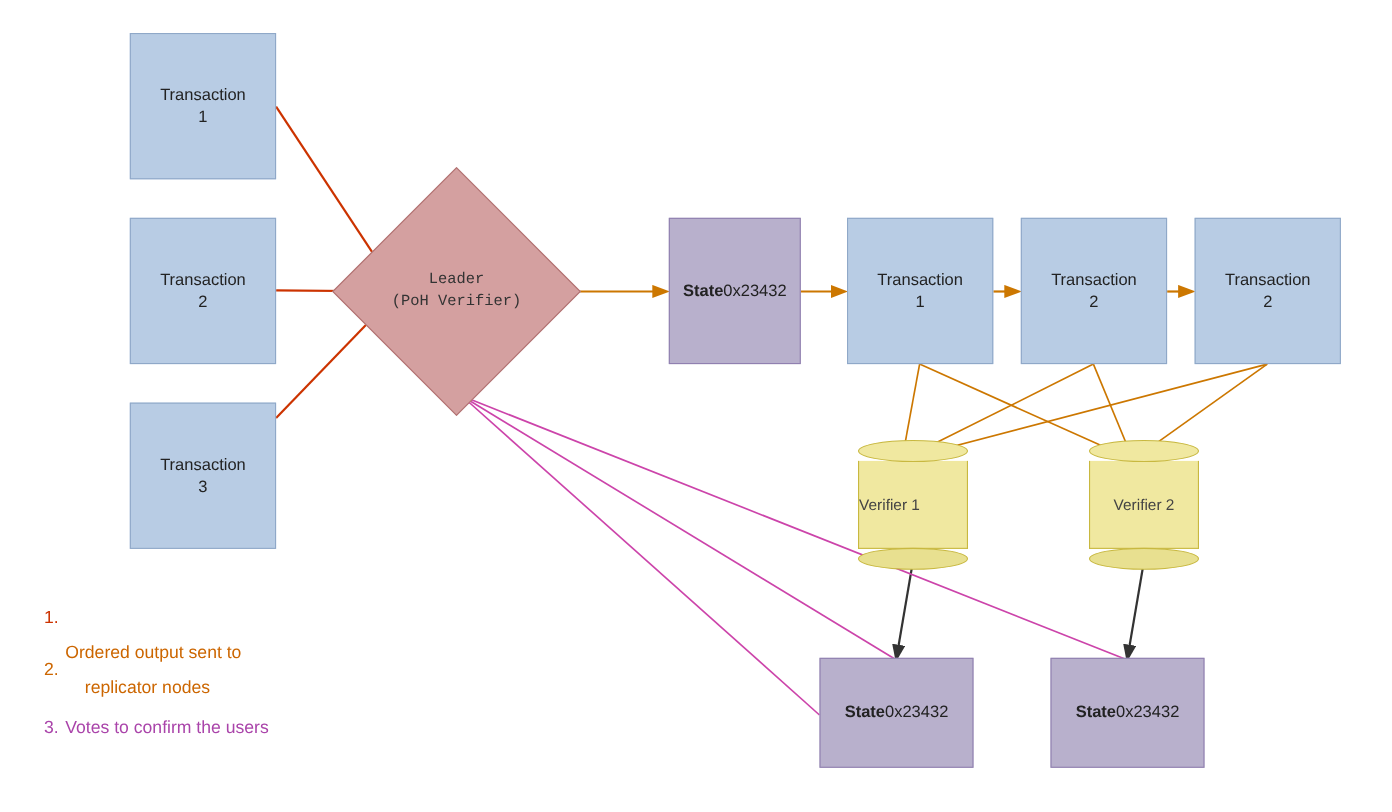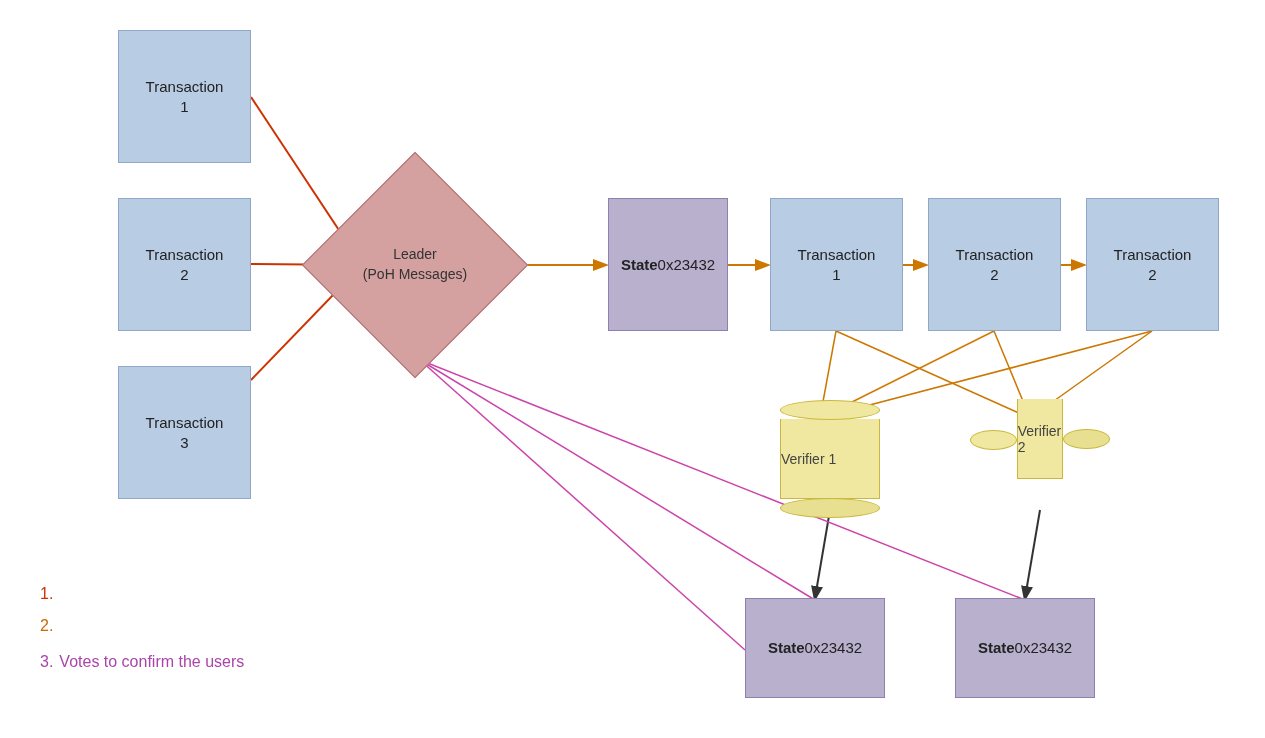--- a/index.html
+++ b/index.html
@@ -45,20 +45,21 @@
       border: 1.5px solid #b07070;
       transform: rotate(45deg);
     }
     .diamond-label {
       position: absolute;
       text-align: center;
       font-size: 14px;
       color: #333;
       pointer-events: none;
       line-height: 1.4;
+      font-family: Liberation Mono, monospace;
     }
     
     .state-box {
       position: absolute;
       background: #b8b0cc;
       border: 1.5px solid #9080b0;
       display: flex;
       flex-direction: row;
       align-items: center;
       justify-content: center;
@@ -167,21 +168,21 @@
 
   <div class="tx-box" style="left:118px; top:366px; width:133px; height:133px;">
     <span>Transaction</span>
     <span>3</span>
   </div>
 
   <div class="diamond-container" style="left:335px; top:185px; width:160px; height:160px;">
     <div class="diamond"></div>
     <div class="diamond-label">
       <span>Leader</span><br>
-      <span>(PoH Messages)</span>
+      <span>(PoH Verifier)</span>
     </div>
   </div>
 
   <div class="state-box" style="left:608px; top:198px; width:120px; height:133px;">
     <span class="label-bold">State</span>
     <span>0x23432</span>
   </div>
 
   <div class="tx-box" style="left:770px; top:198px; width:133px; height:133px;">
     <span>Transaction</span>
@@ -202,21 +203,21 @@
 
     <div style="width:100px; height:20px; background:#f0e8a0; border:1.5px solid #c8b840; border-radius:50%; z-index:2;"></div>
 
     <div style="width:100px; height:80px; background:#f0e8a0; border-left:1.5px solid #c8b840; border-right:1.5px solid #c8b840; border-bottom:1.5px solid #c8b840; display:flex; align-items:center; font-size:14px; color:#444; margin-top:-1px;">
       <span>Verifier 1</span>
     </div>
 
     <div style="width:100px; height:20px; background:#e8e090; border:1.5px solid #c8b840; border-radius:50%; margin-top:-1px;"></div>
   </div>
 
-  <div style="position:absolute; left:970px; top:400px; width:140px; display:flex; align-items:center;">
+  <div style="position:absolute; left:970px; top:400px; width:140px; display:flex; flex-direction:column; align-items:center;">
     <div style="width:100px; height:20px; background:#f0e8a0; border:1.5px solid #c8b840; border-radius:50%; z-index:2;"></div>
     <div style="width:100px; height:80px; background:#f0e8a0; border-left:1.5px solid #c8b840; border-right:1.5px solid #c8b840; border-bottom:1.5px solid #c8b840; display:flex; align-items:center; justify-content:center; font-size:14px; color:#444; margin-top:-1px;">
       <span>Verifier 2</span>
     </div>
     <div style="width:100px; height:20px; background:#e8e090; border:1.5px solid #c8b840; border-radius:50%; margin-top:-1px;"></div>
   </div>
 
   <div class="state-box" style="left:745px; top:598px; width:140px; height:100px;">
     <span class="label-bold">State</span>
     <span>0x23432</span>
@@ -226,20 +227,21 @@
     <span class="label-bold">State</span>
     <span>0x23432</span>
   </div>
 
   <div class="legend">
     <div class="legend-item">
       <span style="color:#cc3300; font-size:16px;">1.</span>
     </div>
     <div class="legend-item">
       <span style="color:#cc6600; font-size:16px;">2.</span>
+      <span style="color:#cc6600; font-size:16px;">Ordered output sent to<br>&nbsp;&nbsp;&nbsp;&nbsp;replicator nodes</span>
     </div>
     <div class="legend-item" style="margin-top:4px;">
       <span style="color:#aa44aa; font-size:16px;">3.</span>
       <span style="color:#aa44aa; font-size:16px;">Votes to confirm the users</span>
     </div>
   </div>
 
 </div>
 
 </body></html>

